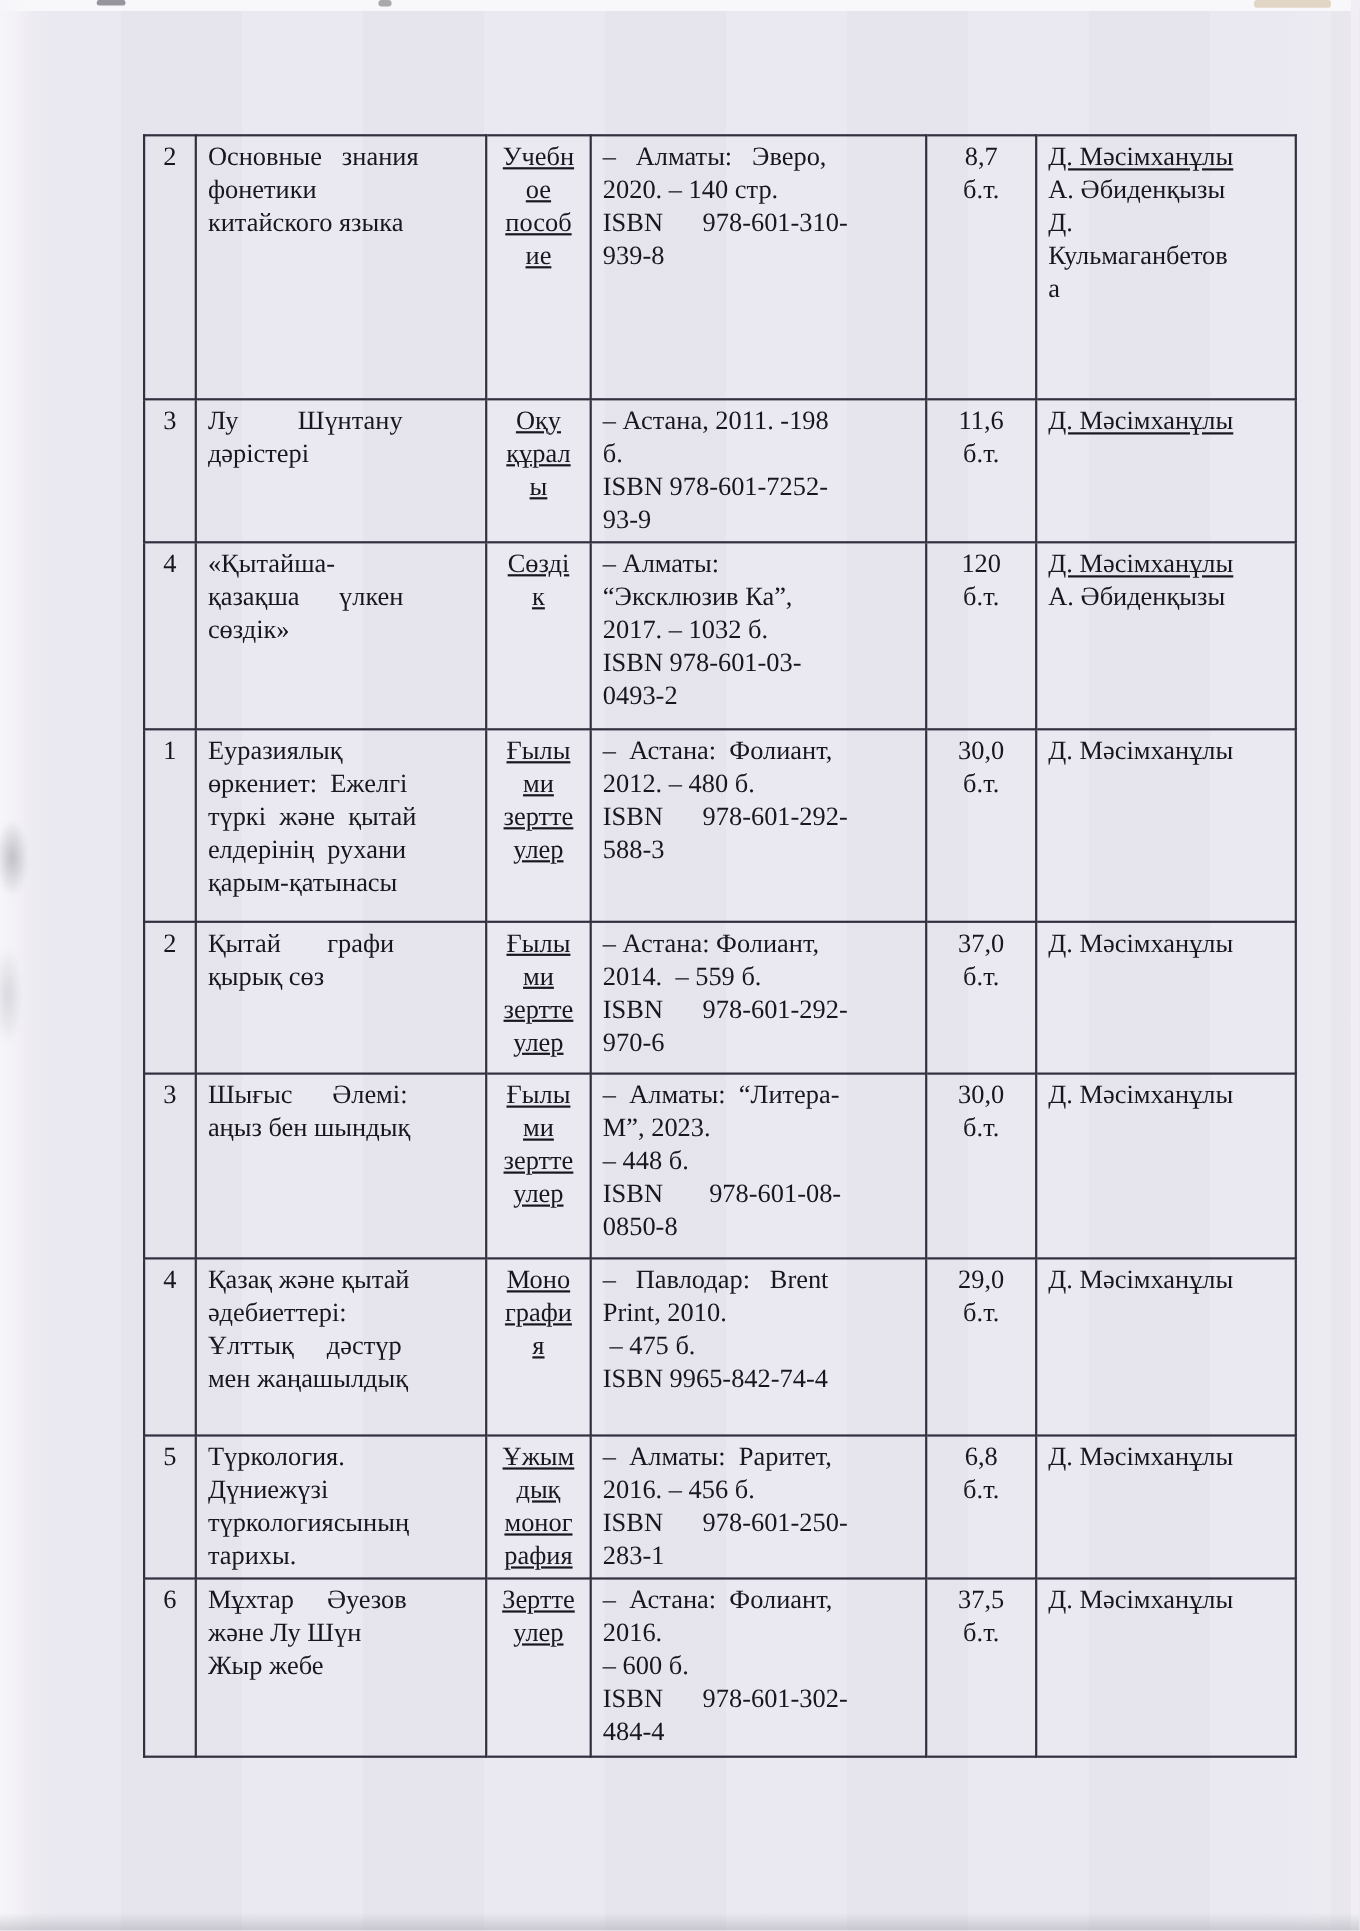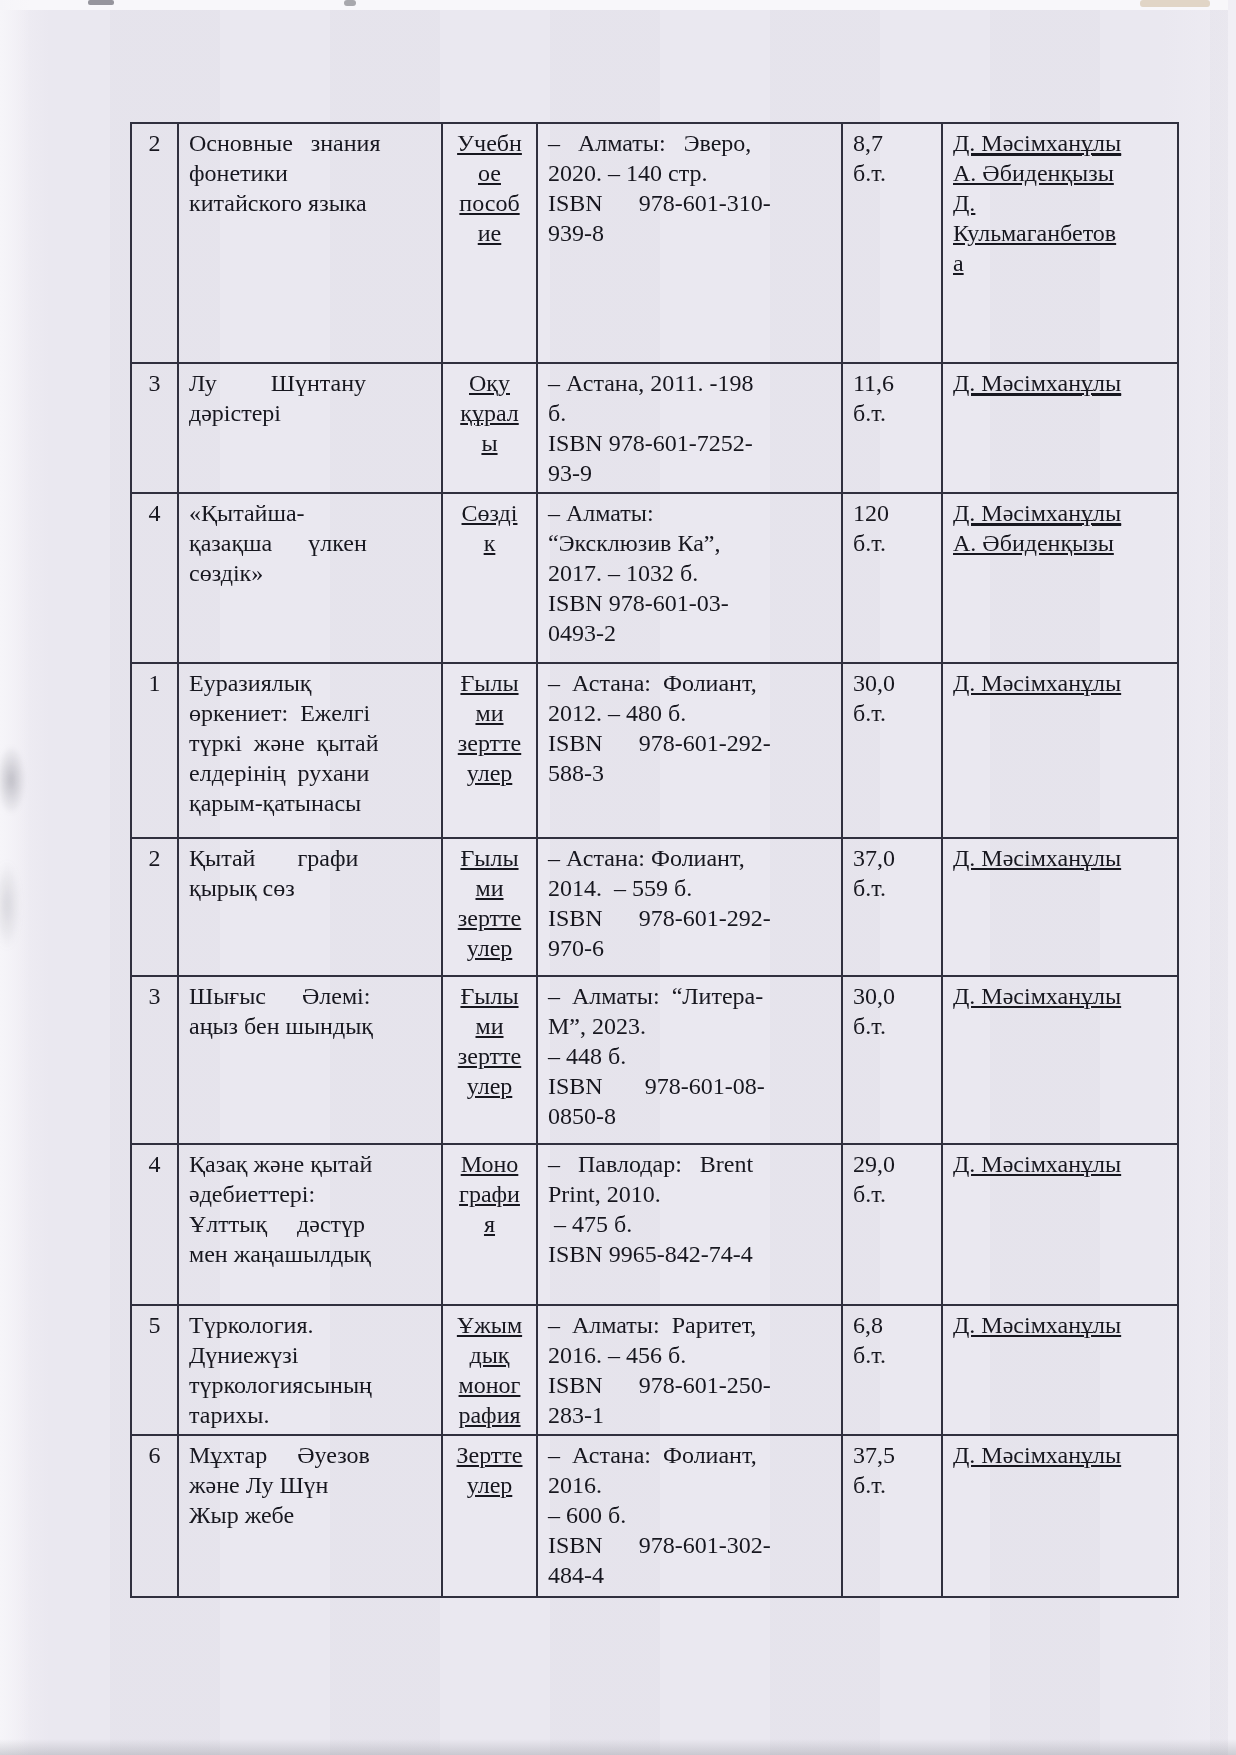--- a/index.html
+++ b/index.html
@@ -36,22 +36,22 @@
   table.pubs td {
     border:2px solid #30303e;
     vertical-align:top;
     padding:4px 10px;
     font-size:24px; line-height:30px;
     white-space:pre-wrap;
     overflow:hidden;
   }
   td.c-num  { text-align:center; padding:6px 2px; }
   td.c-type { text-align:center; padding:6px 2px;text-decoration:underline; }
-  td.c-vol  { padding:6px 2px;margin-left:48px; }
-  td.c-auth { padding:6px 6px 4px 12px;text-decoration:underline; }
+  td.c-vol  { text-align:center; padding:6px 2px;margin-left:48px; }
+  td.c-auth { padding:6px 6px 4px 12px; }
   .author { line-height:30px; white-space:pre-wrap; }
   .author.underlined { text-decoration:underline; text-underline-offset:3px; }
   td.section-header {
     text-align:center; font-weight:bold; font-size:25px;
     padding:8px 4px; line-height:32px; white-space:normal;
   }
 </style>
 </head>
 <body>
 

